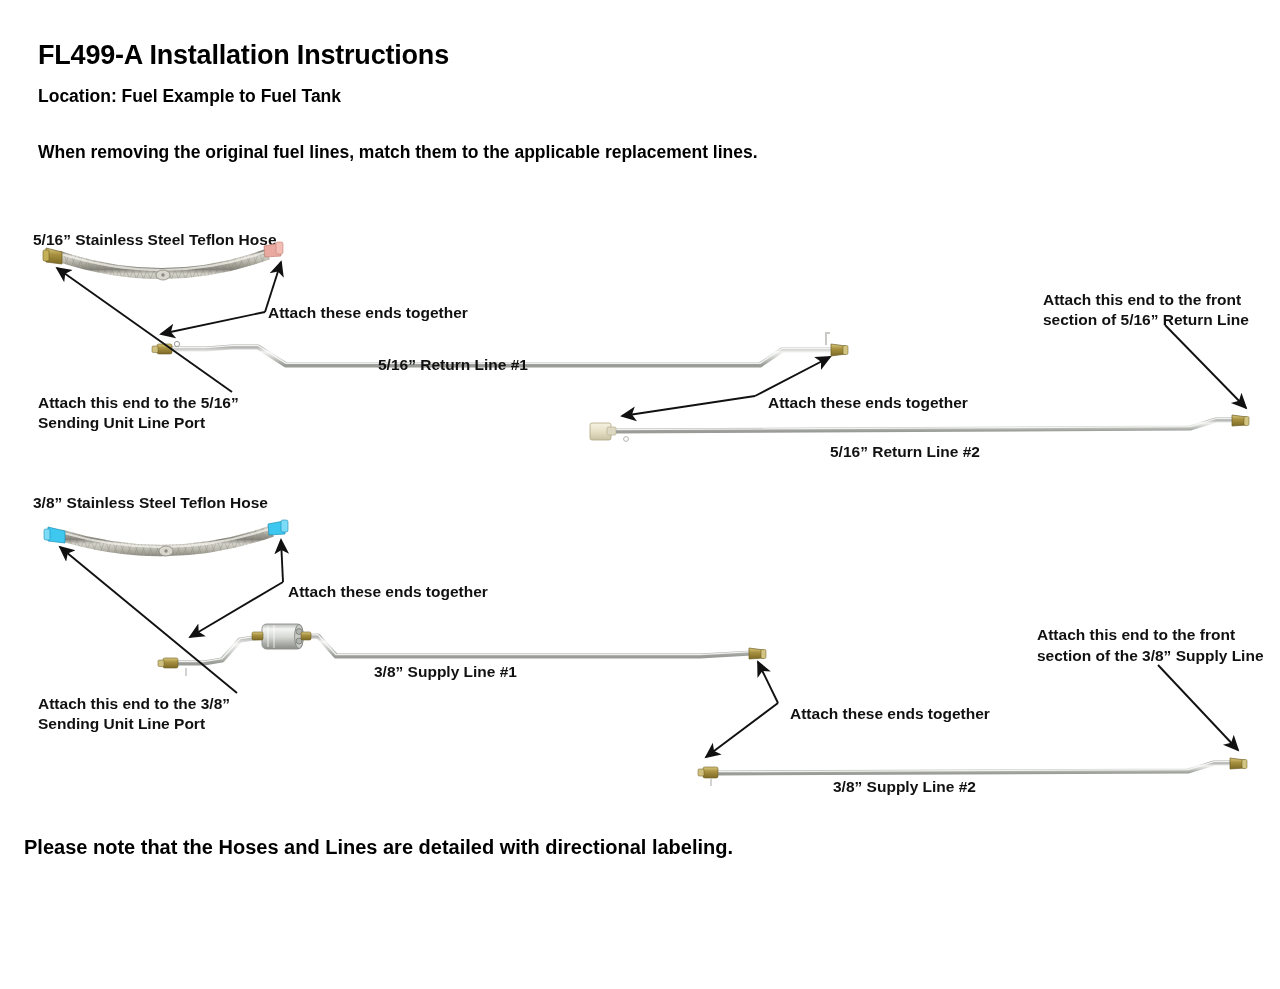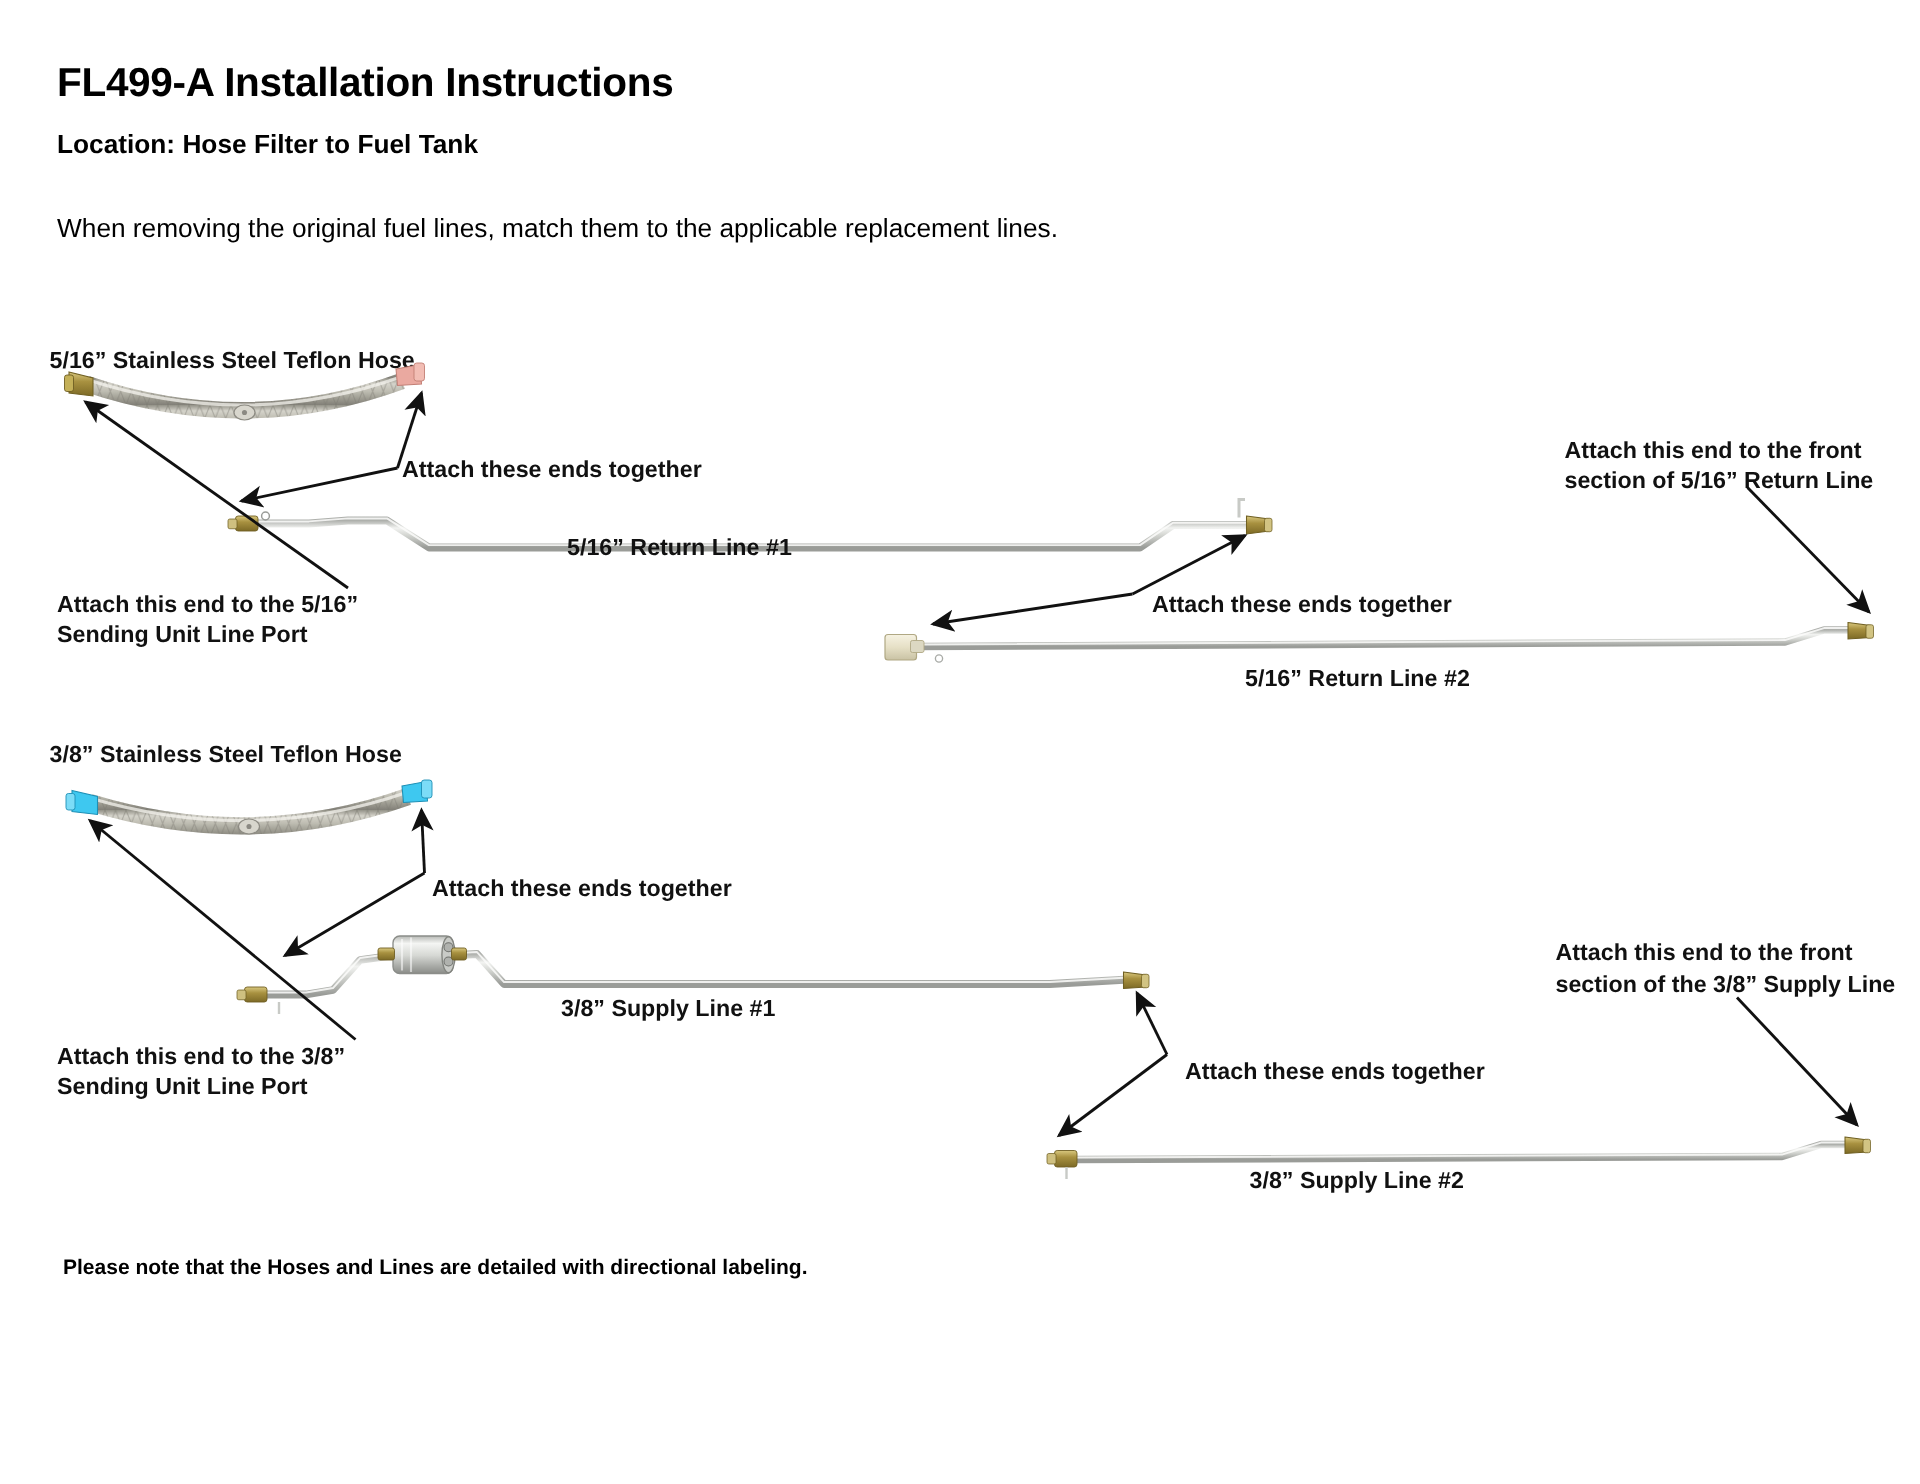--- a/index.html
+++ b/index.html
@@ -35,27 +35,27 @@
     top: 86px;
     font-size: 17.5px;
     font-weight: bold;
     white-space: nowrap;
   }
   .doc-instruction {
     position: absolute;
     left: 38px;
     top: 142px;
     font-size: 17.5px;
-    font-weight: normal;
+    font-weight: bold;
     white-space: nowrap;
   }
   .footnote {
     position: absolute;
-    left: 42px;
-    font-size: 14px;
+    left: 24px;
+    font-size: 20px;
     font-weight: bold;
     white-space: nowrap;
   }
   .footnote-1 { top: 836px; }
   .footnote-2 { top: 860px; }
 
   .diagram-svg {
     position: absolute;
     left: 0;
     top: 0;
@@ -74,21 +74,21 @@
     font-weight: 600;
     fill: #111111;
   }
 </style>
 </head>
 <body>
 
 <div class="page">
 
   <div class="doc-title">FL499-A Installation Instructions</div>
-  <div class="doc-location">Location: Hose Filter to Fuel Tank</div>
+  <div class="doc-location">Location: Fuel Example to Fuel Tank</div>
   <div class="doc-instruction">When removing the original fuel lines, match them to the applicable replacement lines.</div>
 
   <svg class="diagram-svg" viewBox="0 0 1280 989">
     <defs>
       <linearGradient id="steelTube" x1="0" y1="0" x2="0" y2="1">
         <stop offset="0%" stop-color="#aeb0ac"></stop>
         <stop offset="28%" stop-color="#f2f3f1"></stop>
         <stop offset="55%" stop-color="#d3d5d1"></stop>
         <stop offset="100%" stop-color="#9a9c98"></stop>
       </linearGradient>

